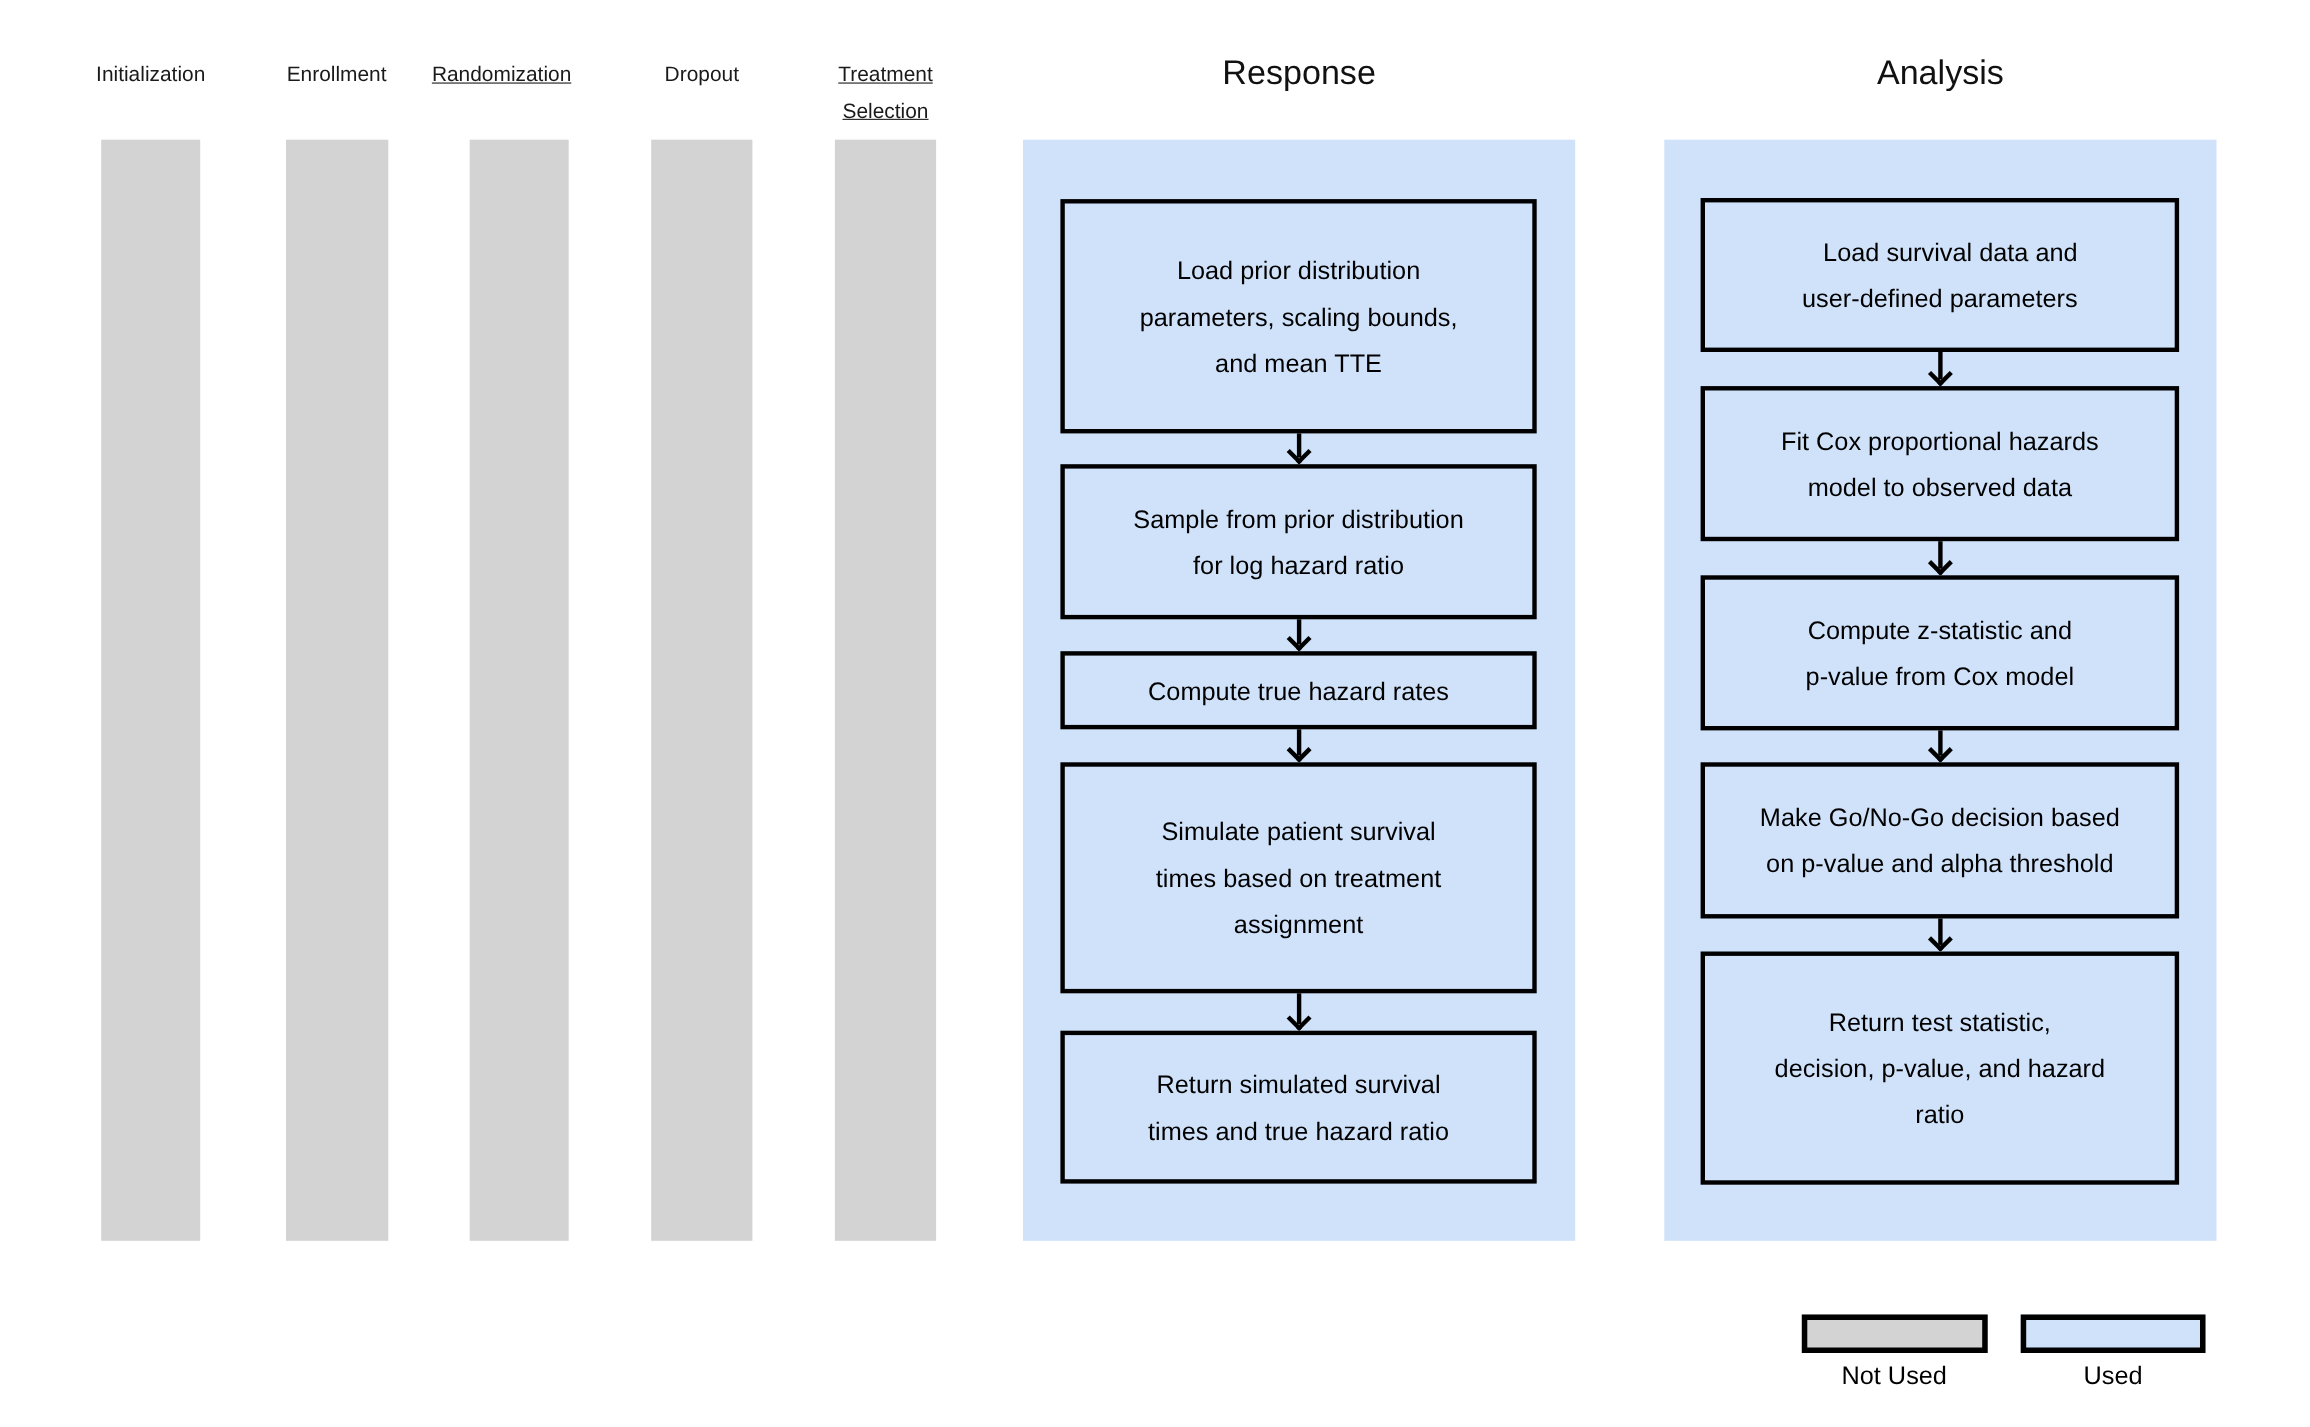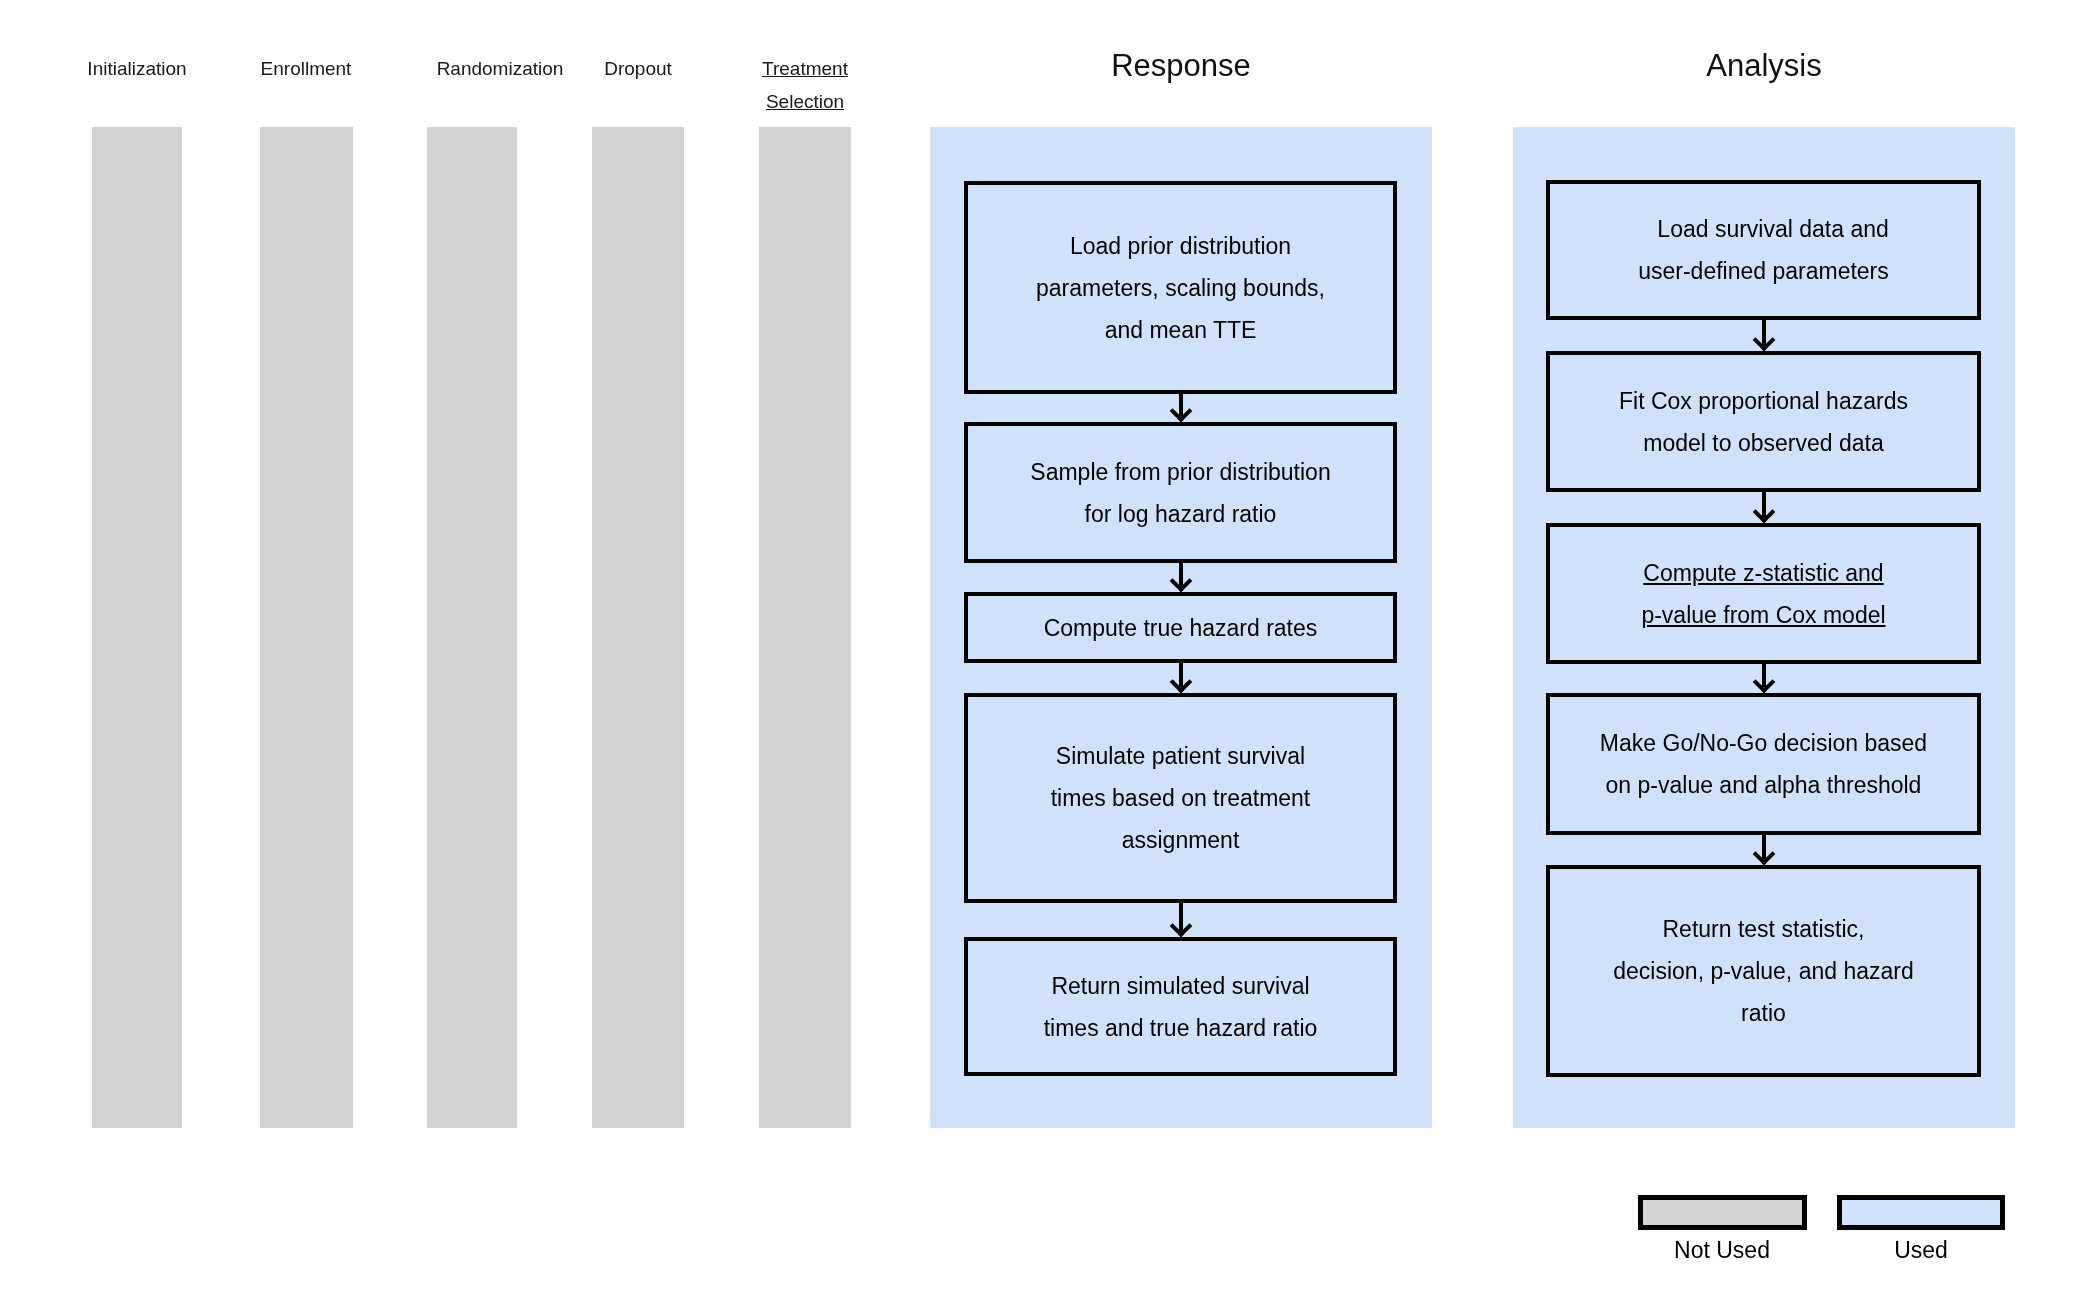--- a/index.html
+++ b/index.html
@@ -56,21 +56,21 @@
     font-size:23px; line-height:28px; white-space:nowrap;
   }
 </style>
 </head>
 <body>
 
 <div class="canvas">
 
   <div class="col-label" style="left:137px;">Initialization</div>
   <div class="col-label" style="left:306px;">Enrollment</div>
-  <div class="col-label" style="left:500px;">Randomization</div>
+  <div class="col-label" style="left:456px;text-decoration:underline;">Randomization</div>
   <div class="col-label" style="left:638px;">Dropout</div>
   <div class="col-label" style="left:805px;text-decoration:underline;">Treatment
 Selection</div>
 
   <div class="bar" style="left:92px;  width:90px;"></div>
   <div class="bar" style="left:260px; width:93px;"></div>
   <div class="bar" style="left:427px; width:90px;"></div>
   <div class="bar" style="left:592px; width:92px;"></div>
   <div class="bar" style="left:759px; width:92px;"></div>
 
@@ -94,21 +94,21 @@
   </div>
 
   <div class="section-title" style="left:1764px;">Analysis</div>
   <div class="container" style="left:1513px; width:502px;">
     <div class="box" style="left:33px; top:53px;  width:435px; height:140px;text-align:right;">Load survival data and
 user-defined parameters</div>
     <div class="arrow" style="left:240px; top:193px; height:31px;"></div>
     <div class="box" style="left:33px; top:224px; width:435px; height:141px;">Fit Cox proportional hazards
 model to observed data</div>
     <div class="arrow" style="left:240px; top:365px; height:31px;"></div>
-    <div class="box" style="left:33px; top:396px; width:435px; height:141px;text-decoration:underline;">Compute z-statistic and
+    <div class="box" style="left:33px; top:396px; width:435px; height:141px;">Compute z-statistic and
 p-value from Cox model</div>
     <div class="arrow" style="left:240px; top:537px; height:29px;"></div>
     <div class="box" style="left:33px; top:566px; width:435px; height:142px;">Make Go/No-Go decision based
 on p-value and alpha threshold</div>
     <div class="arrow" style="left:240px; top:708px; height:30px;"></div>
     <div class="box" style="left:33px; top:738px; width:435px; height:212px;">Return test statistic,
 decision, p-value, and hazard
 ratio</div>
   </div>
 

